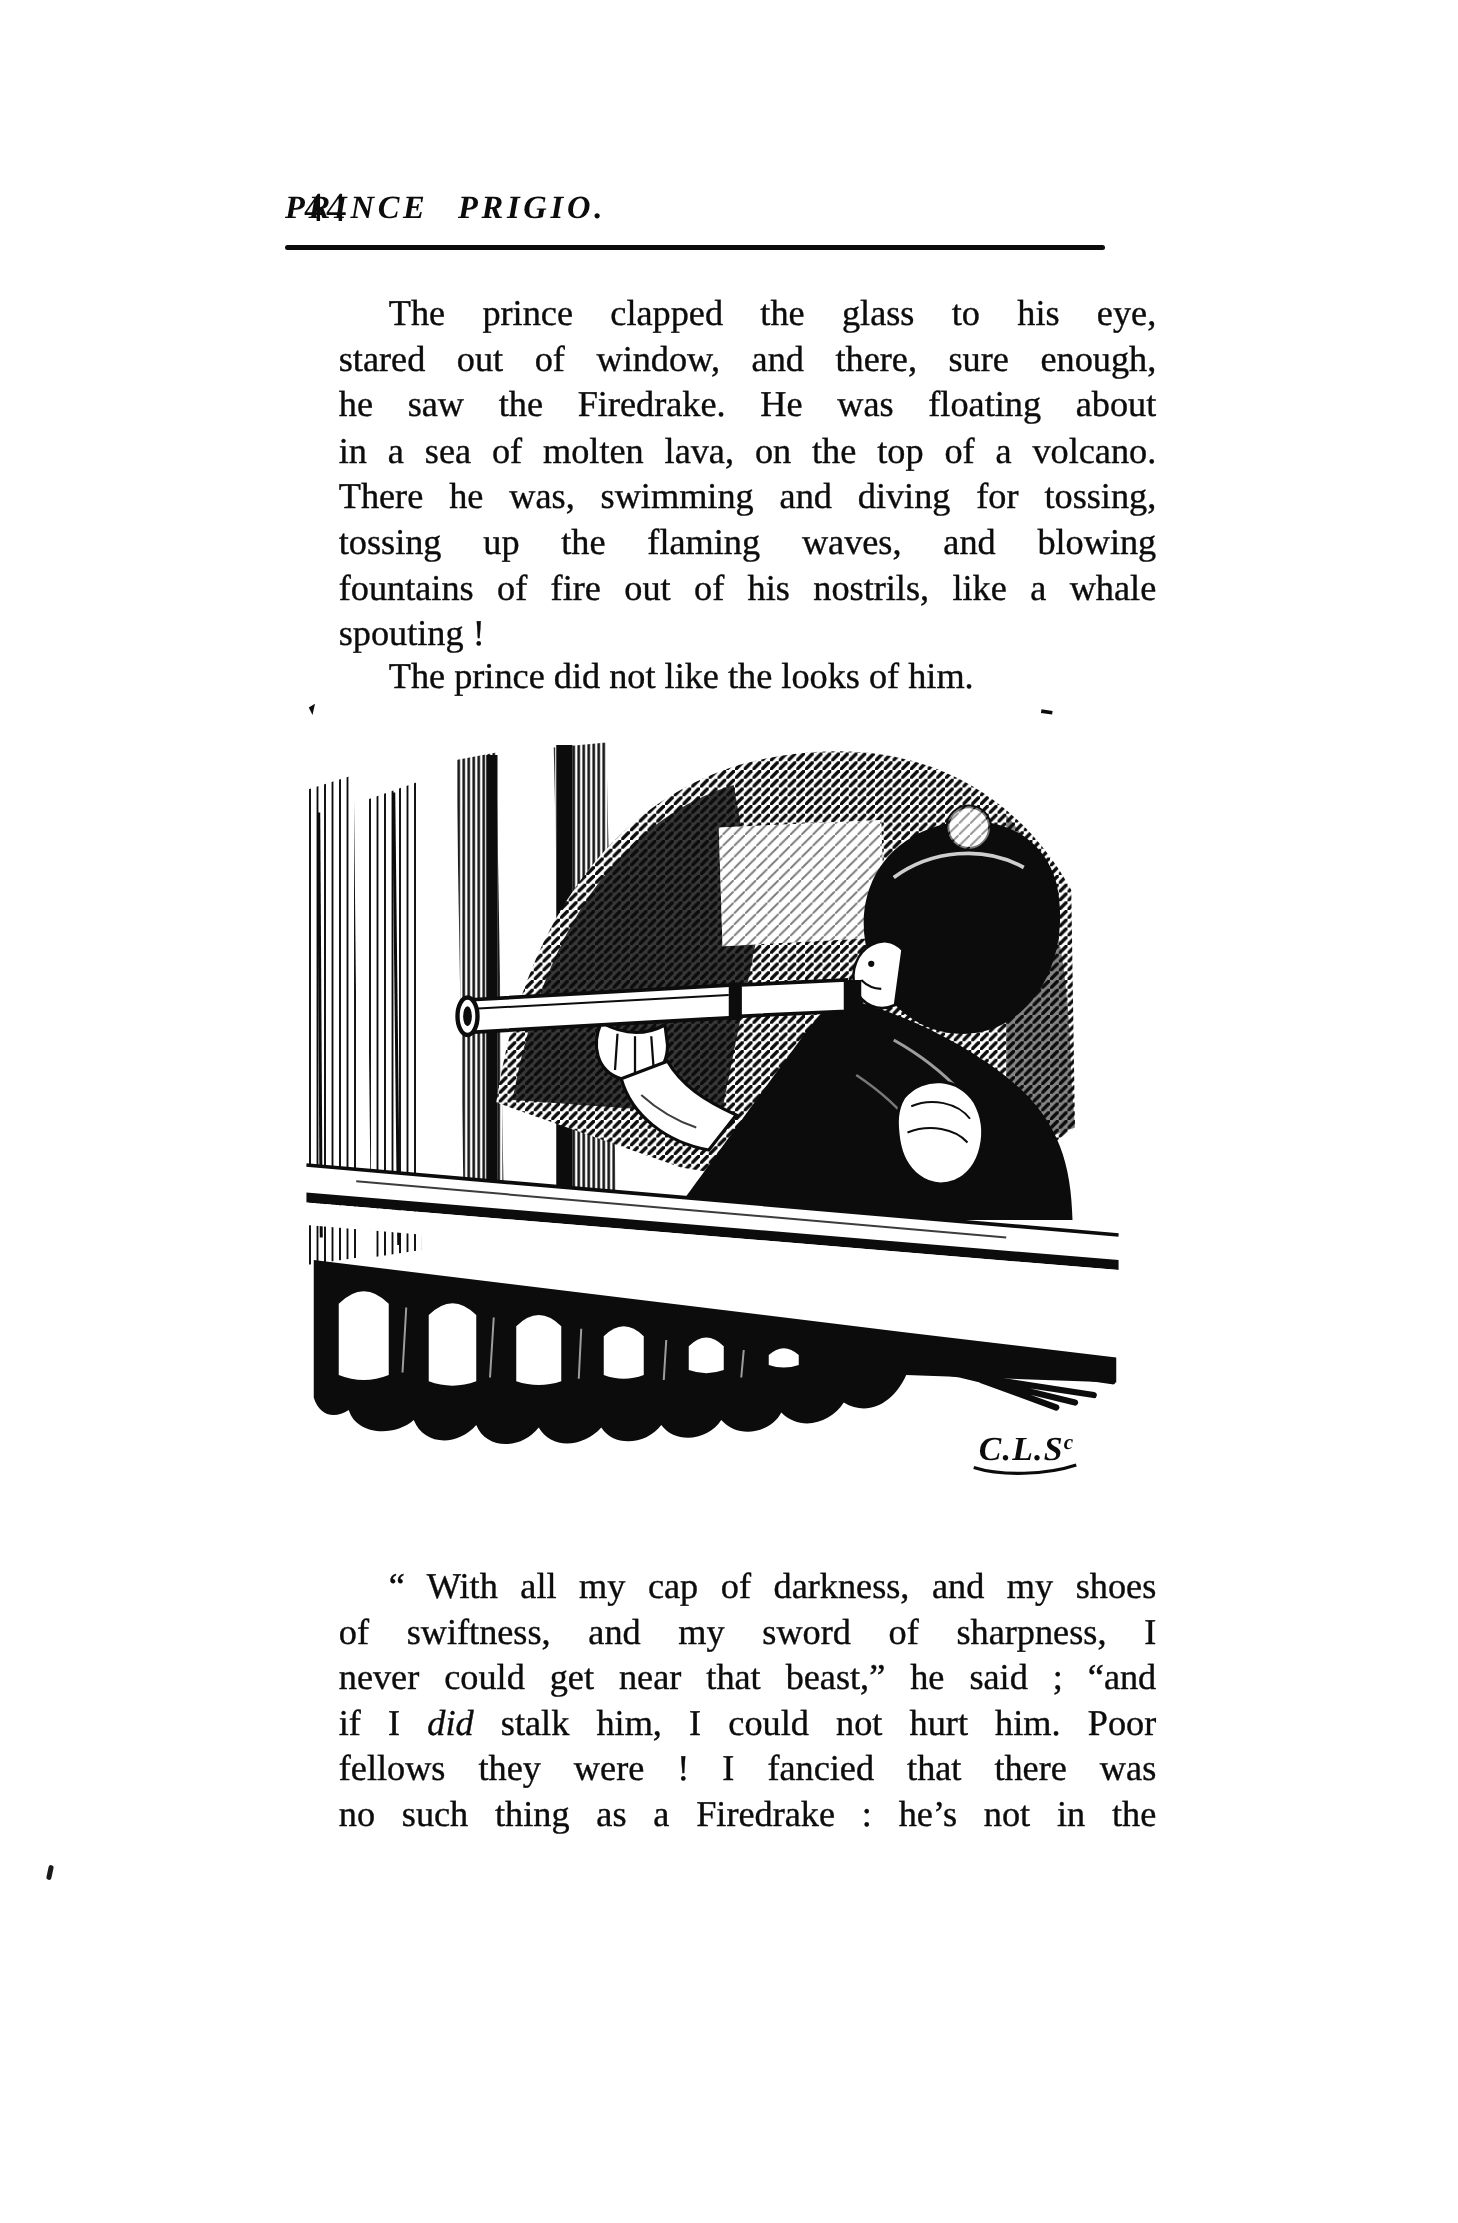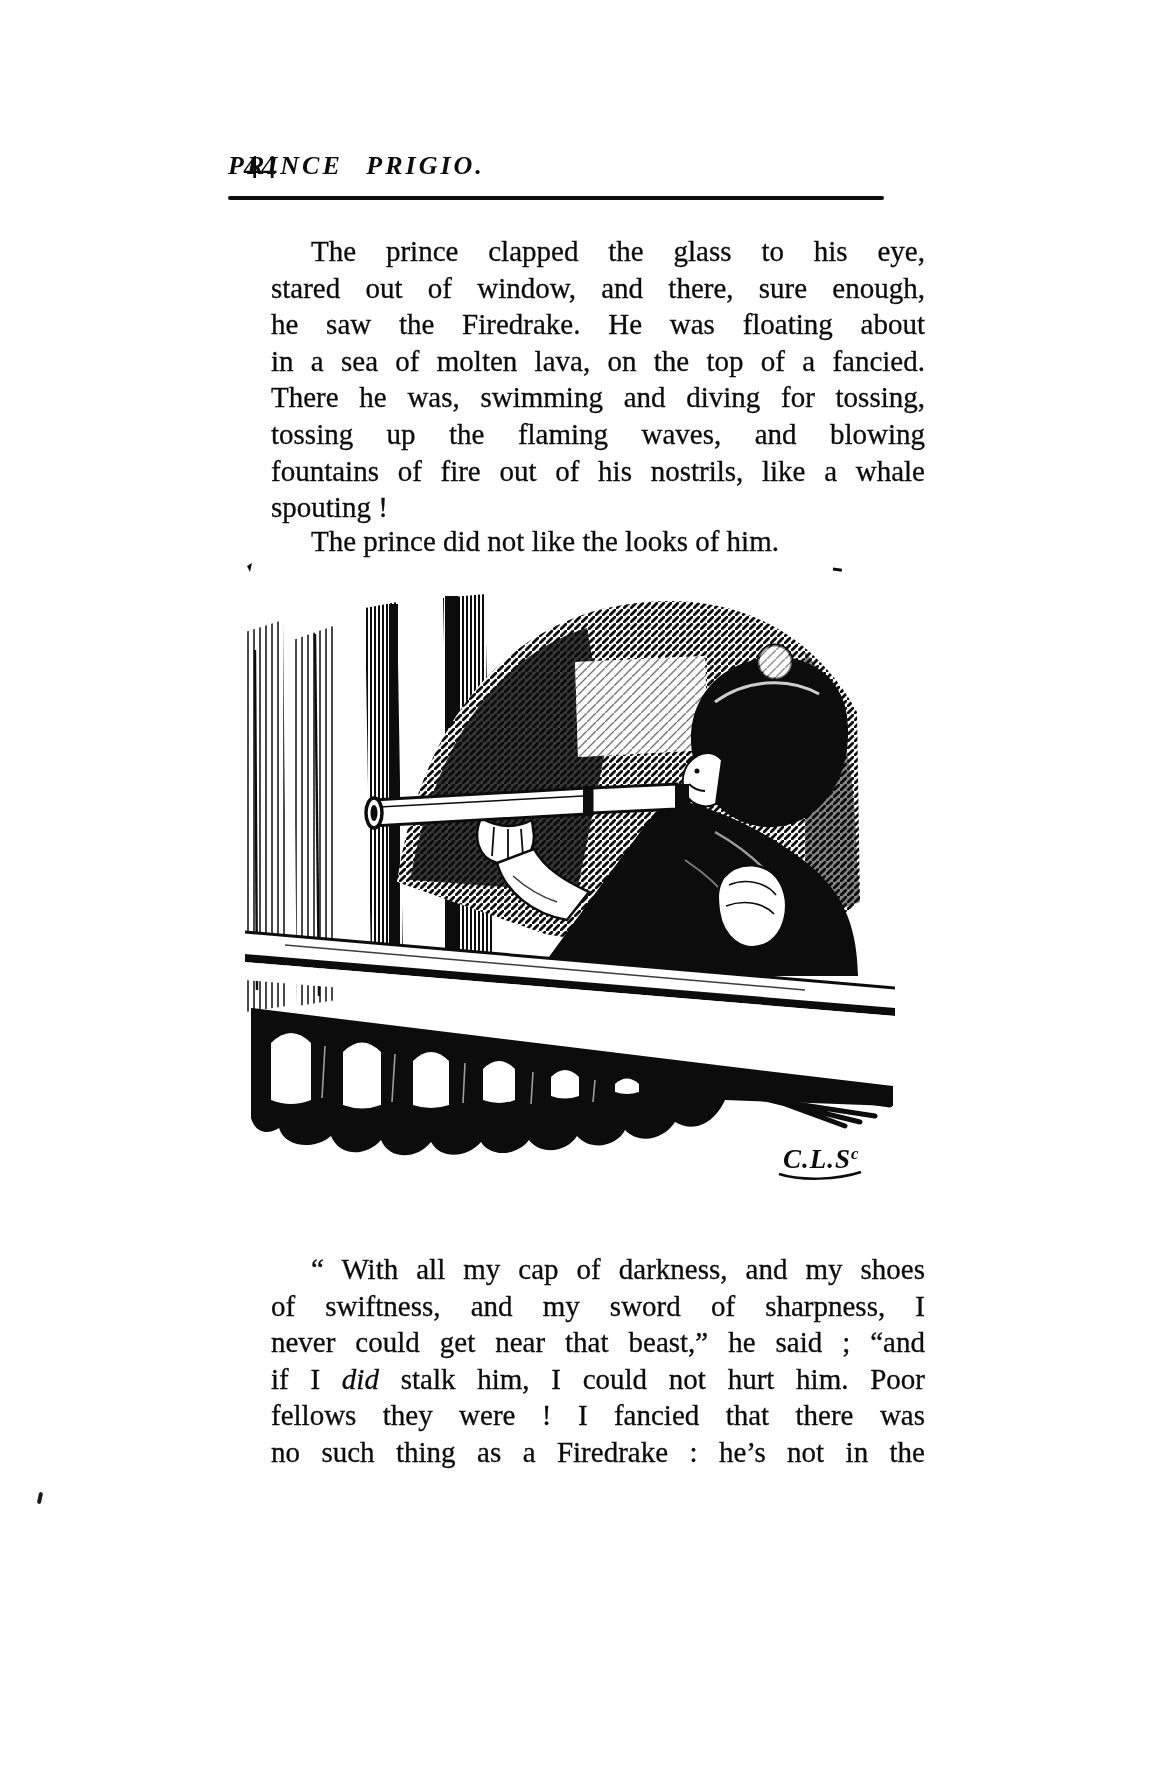--- a/index.html
+++ b/index.html
@@ -41,21 +41,21 @@
     <span class="page-number">44</span>
     <span class="running-title">PRINCE PRIGIO.</span>
   </header>
 
   <div class="header-rule"></div>
 
   <section class="para" style="top:233px">
       <div class="line just indent"><span>The prince clapped the glass to his eye,</span></div>
       <div class="line just"><span>stared out of window, and there, sure enough,</span></div>
       <div class="line just"><span>he saw the Firedrake.  He was floating about</span></div>
-      <div class="line just"><span>in a sea of molten lava, on the top of a fancied.</span></div>
+      <div class="line just"><span>in a sea of molten lava, on the top of a volcano.</span></div>
       <div class="line just"><span>There he was, swimming and diving for tossing,</span></div>
       <div class="line just"><span>tossing up the flaming waves, and blowing</span></div>
       <div class="line just"><span>fountains of fire out of his nostrils, like a whale</span></div>
       <div class="line"><span>spouting !</span></div>
     </section>
 
   <section class="para" style="top:523px">
       <div class="line indent"><span>The prince did not like the looks of him.</span></div>
     </section>
 

